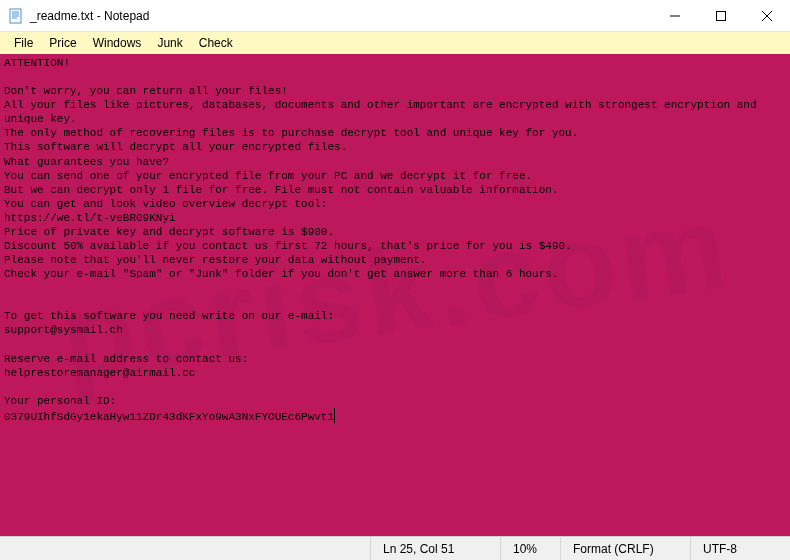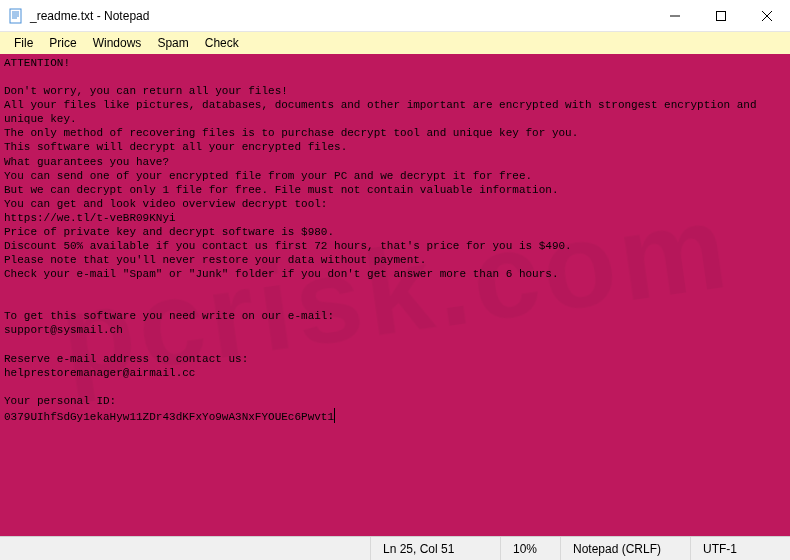--- a/index.html
+++ b/index.html
@@ -142,21 +142,21 @@
           <line x1="10" y1="0" x2="0" y2="10" stroke="currentColor" stroke-width="1"></line>
         </svg>
     </div>
   </div>
 </div>
 
 <div class="menubar">
   <span class="menu-item">File</span>
   <span class="menu-item">Price</span>
   <span class="menu-item">Windows</span>
-  <span class="menu-item">Spam</span>
+  <span class="menu-item">Junk</span>
   <span class="menu-item">Check</span>
 </div>
 
 <div class="editor"><span>ATTENTION!
 
 Don't worry, you can return all your files!
 All your files like pictures, databases, documents and other important are encrypted with strongest encryption and unique key.
 The only method of recovering files is to purchase decrypt tool and unique key for you.
 This software will decrypt all your encrypted files.
 What guarantees you have?
@@ -176,17 +176,17 @@
 Reserve e-mail address to contact us:
 helprestoremanager@airmail.cc
 
 Your personal ID:
 0379UIhfSdGy1ekaHyw11ZDr43dKFxYo9wA3NxFYOUEc6Pwvt1</span><span class="cursor"></span></div>
 
 <div class="statusbar">
   <div class="status-spacer"></div>
   <div class="status-cell" style="min-width:130px">Ln 25, Col 51</div>
   <div class="status-cell" style="min-width:60px">10%</div>
-  <div class="status-cell" style="min-width:130px">Notepad (CRLF)</div>
-  <div class="status-cell" style="min-width:100px">UTF-1</div>
+  <div class="status-cell" style="min-width:130px">Format (CRLF)</div>
+  <div class="status-cell" style="min-width:100px">UTF-8</div>
 </div>
 
 <div class="watermark">pcrisk.com</div>
 
 </body></html>

